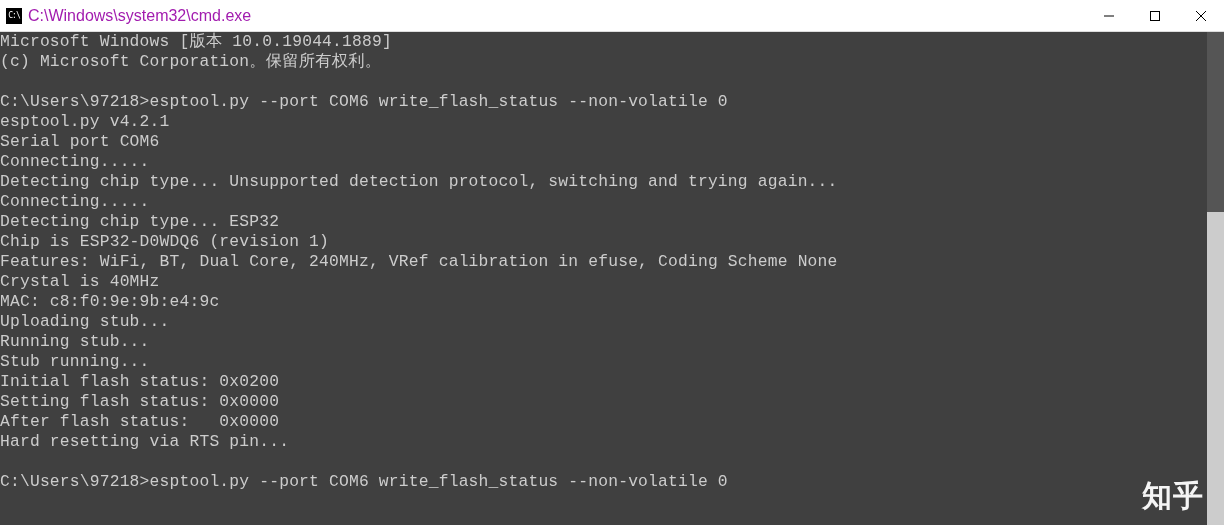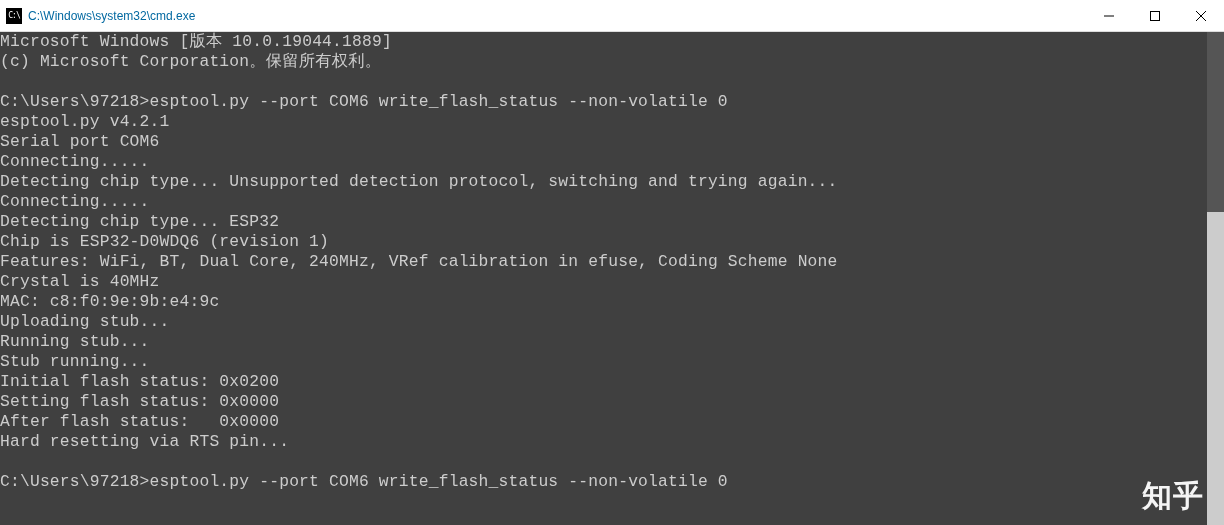--- a/index.html
+++ b/index.html
@@ -33,22 +33,22 @@
       margin-right: 6px;
       position: relative;
     }
     .titlebar .icon::before {
       content: "C:\\";
       font-size: 8px;
       line-height: 1;
       letter-spacing: -1px;
     }
     .titlebar .title {
-      font-size: 12px;
-      color: #0369a1;
+      font-size: 16px;
+      color: #a21caf;
     }
     .window-controls {
       margin-left: auto;
       display: flex;
       height: 100%;
     }
     .window-controls .ctl {
       width: 46px;
       height: 100%;
       display: flex;

